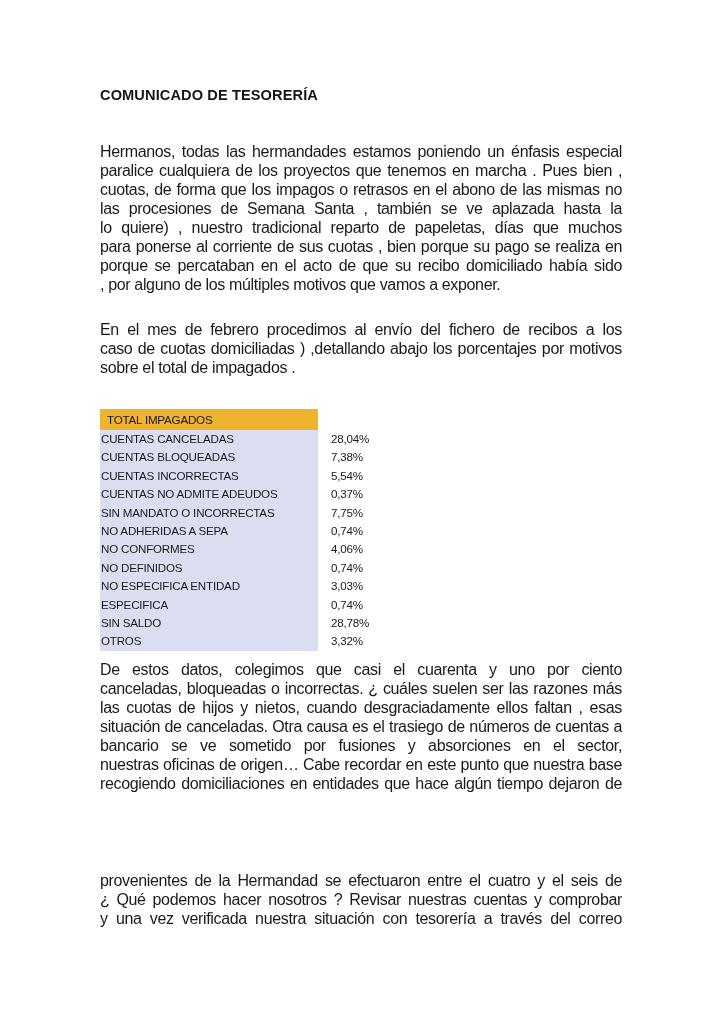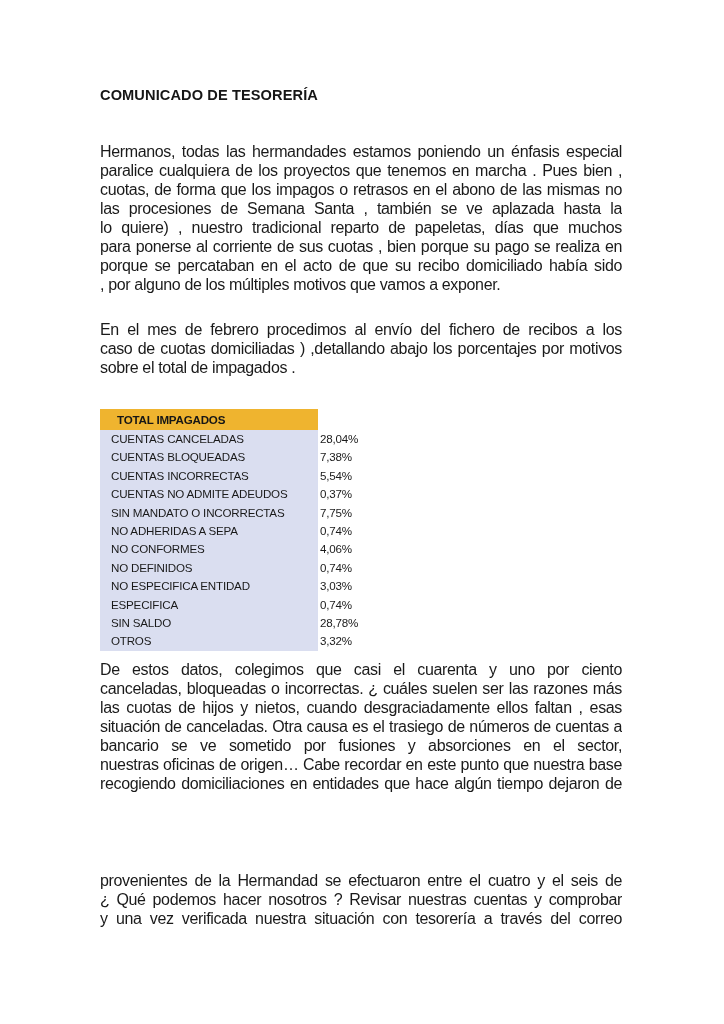--- a/index.html
+++ b/index.html
@@ -44,45 +44,45 @@
     position: absolute;
     left: 100px;
     top: 409px;
     width: 320px;
   }
   .imp-table__header {
     width: 218px;
     height: 21px;
     line-height: 21px;
     box-sizing: border-box;
-    padding-left: 17px;
+    padding-left: 7px;
     background: #EFB42F;
     font-size: 11.6px;
-    font-weight: bold;
+    font-weight: normal;
     letter-spacing: -0.2px;
     color: #161616;
   }
   .imp-table__row {
     display: flex;
     height: 18.4px;
     line-height: 18.4px;
   }
   .imp-table__label {
     width: 218px;
     box-sizing: border-box;
-    padding-left: 11px;
+    padding-left: 1px;
     background: #DADEF0;
     font-size: 11.6px;
     letter-spacing: -0.2px;
     overflow: hidden;
     white-space: nowrap;
   }
   .imp-table__value {
     box-sizing: border-box;
-    padding-left: 2px;
+    padding-left: 13px;
     background: #ffffff;
     font-size: 11.6px;
     letter-spacing: -0.2px;
     white-space: nowrap;
   }
 </style>
 </head>
 <body>
 
 <div class="page">

